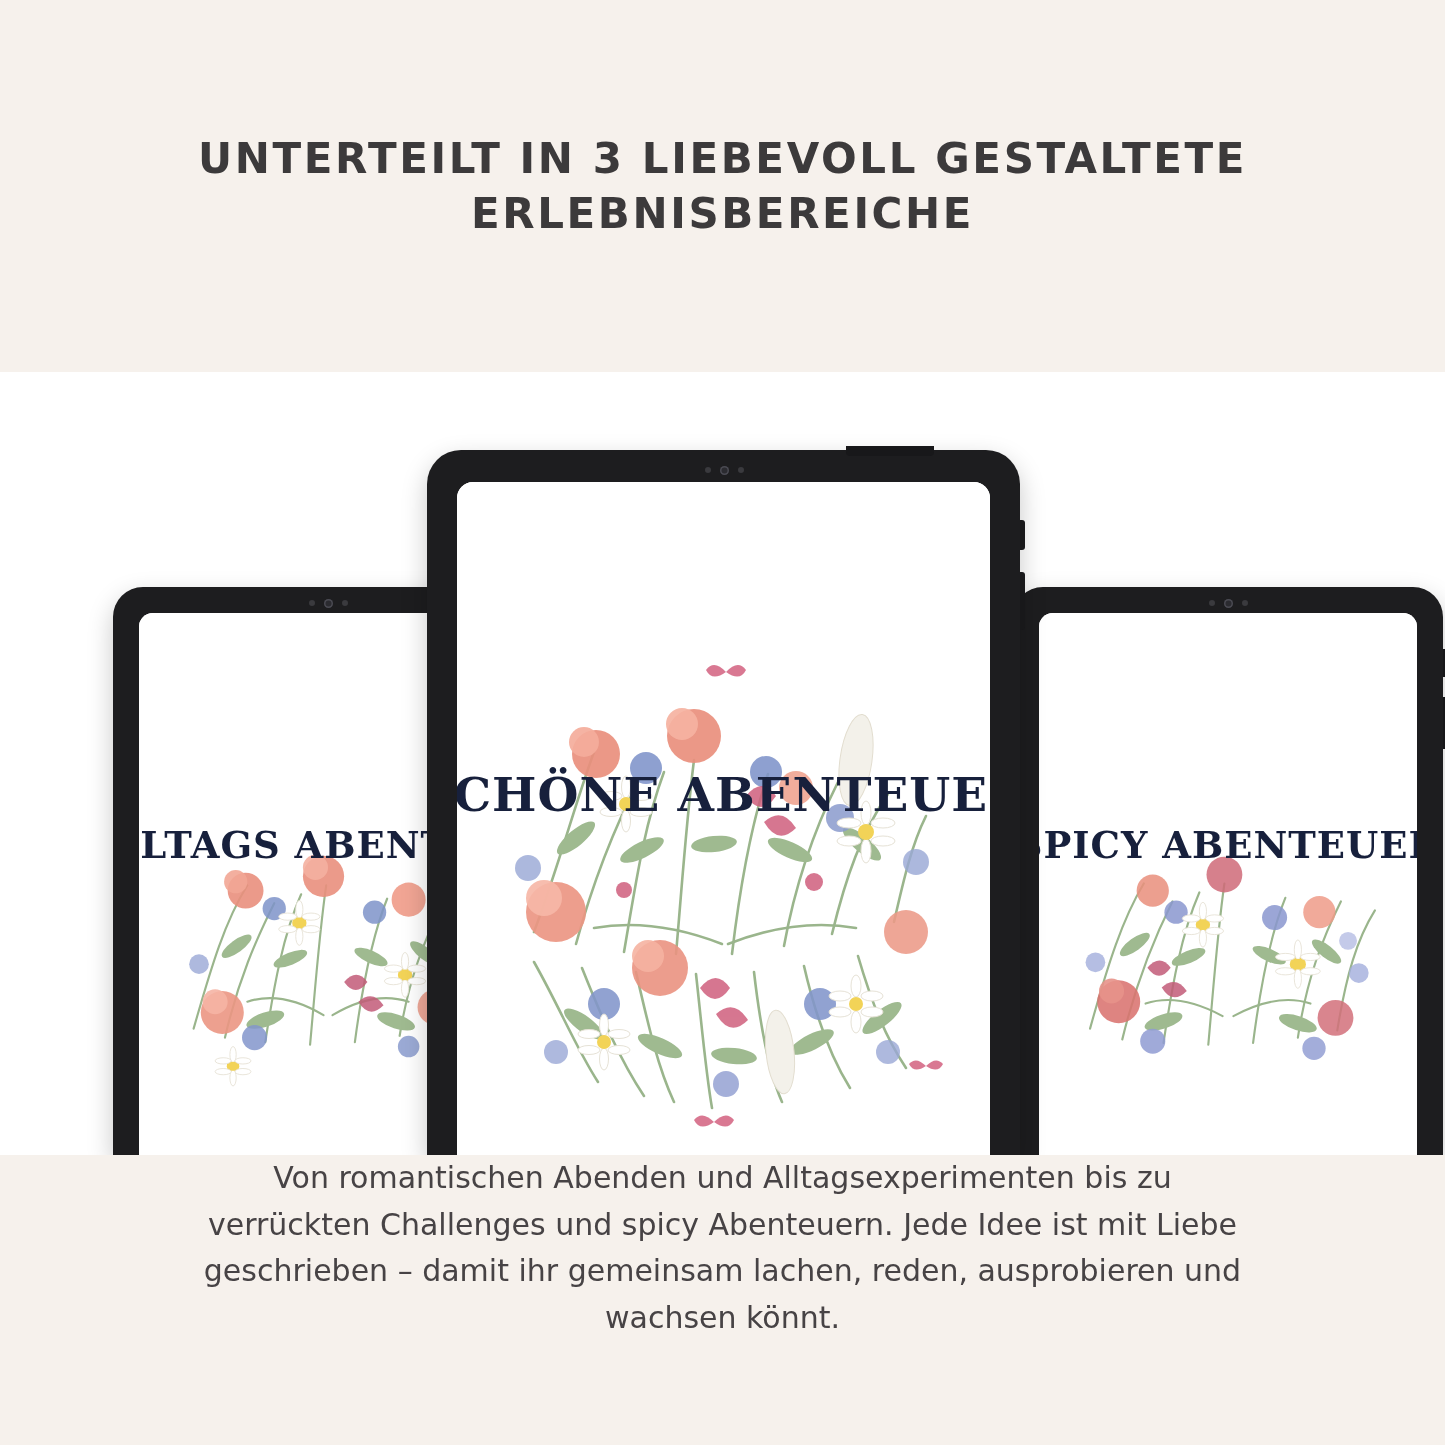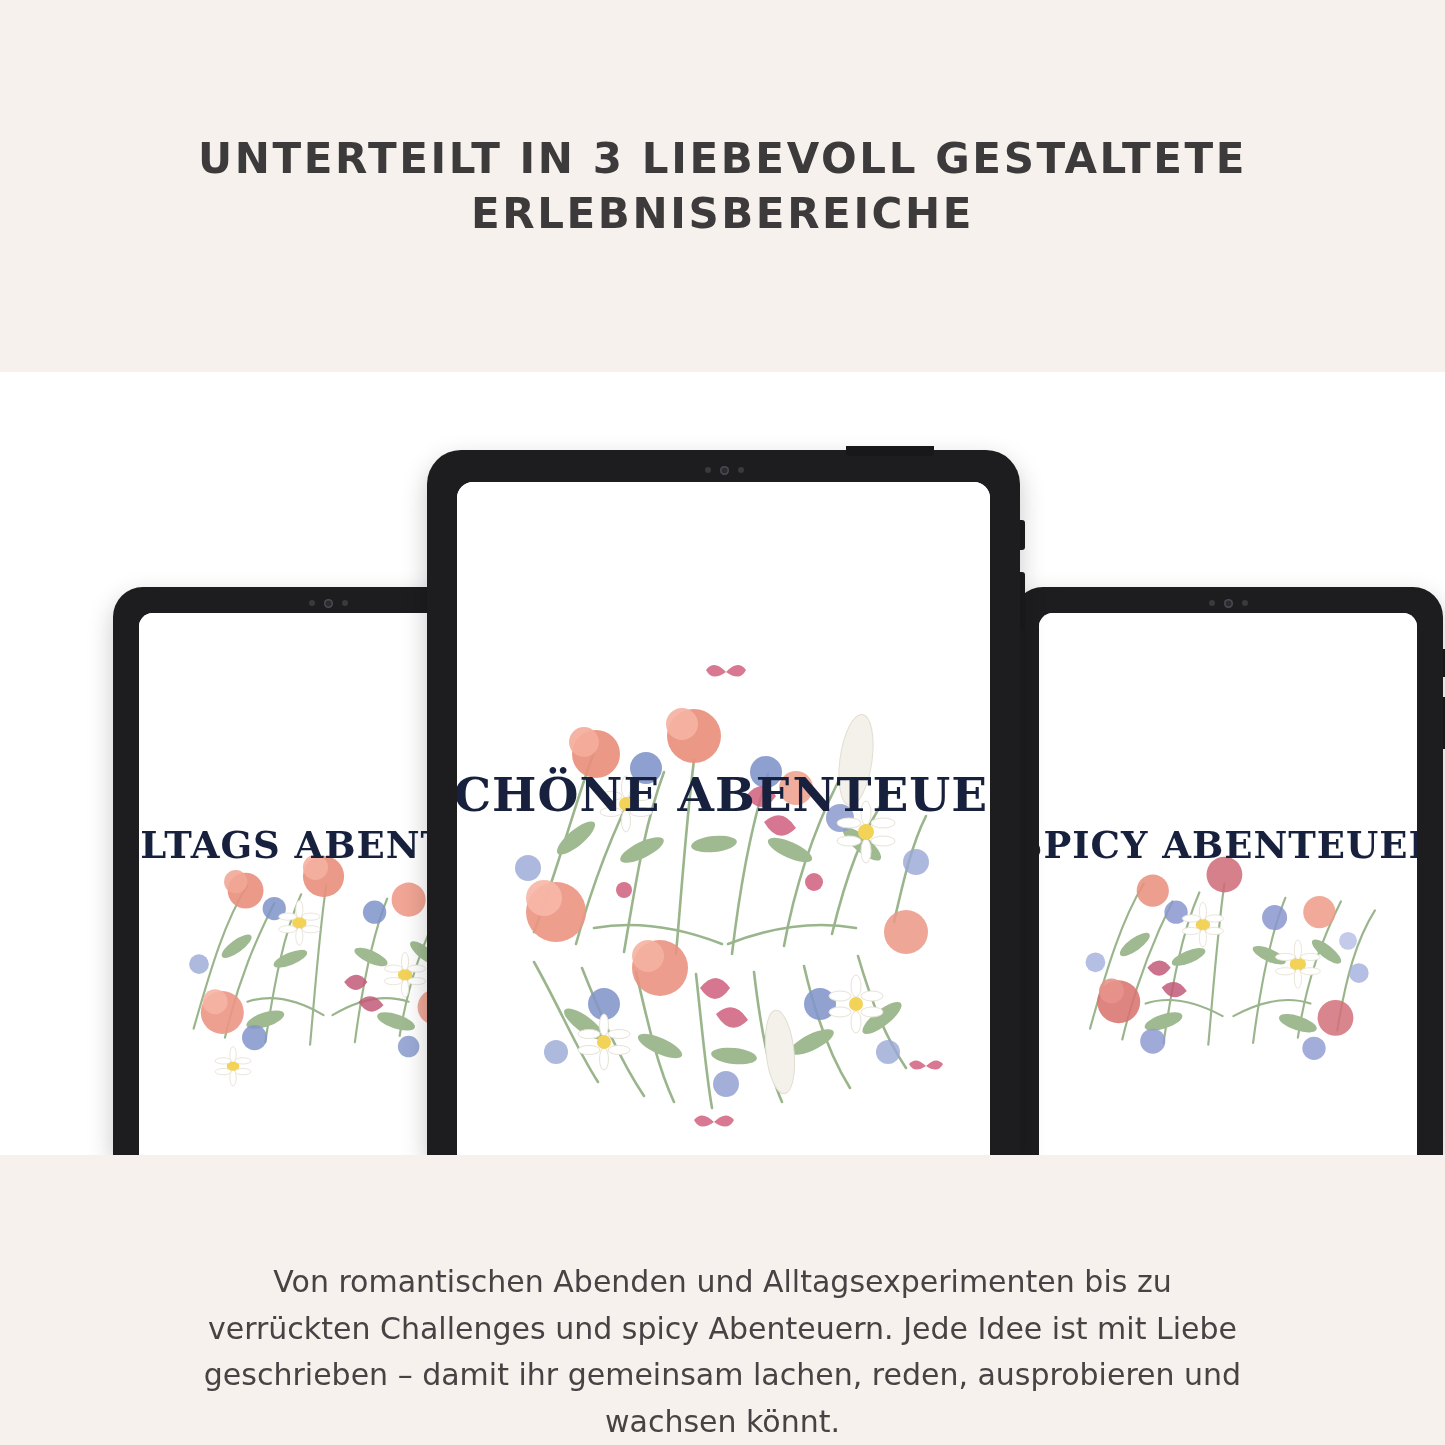--- a/index.html
+++ b/index.html
@@ -178,21 +178,21 @@
 
   
   .bottom-band {
     position: absolute;
     left: 0;
     top: 1155px;
     width: 1445px;
     height: 290px;
     background: #f6f1ec;
     display: flex;
-    align-items: flex-end;
+    align-items: flex-start;
     justify-content: center;
   }
   .body-copy {
     width: 1070px;
     text-align: center;
     color: #474345;
     font-size: 30px;
     line-height: 1.55;
     font-family: "DejaVu Sans", sans-serif;
   }

